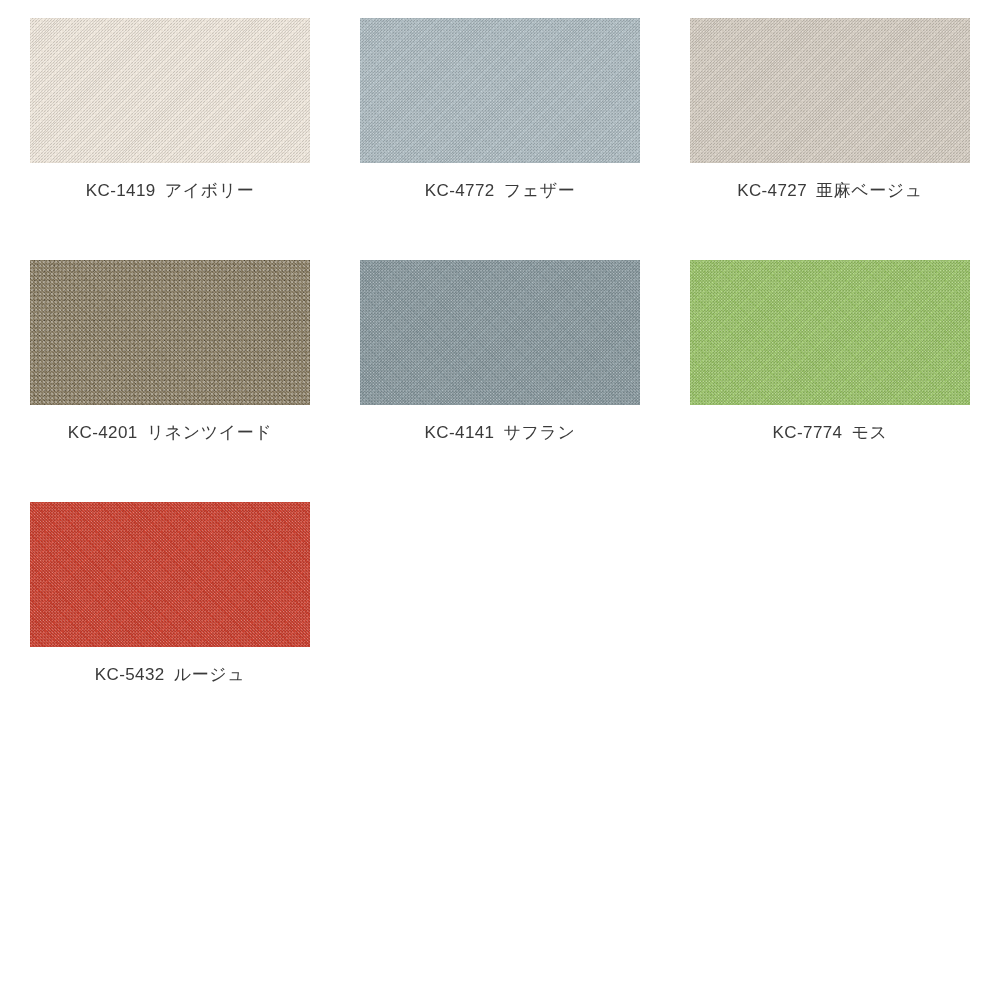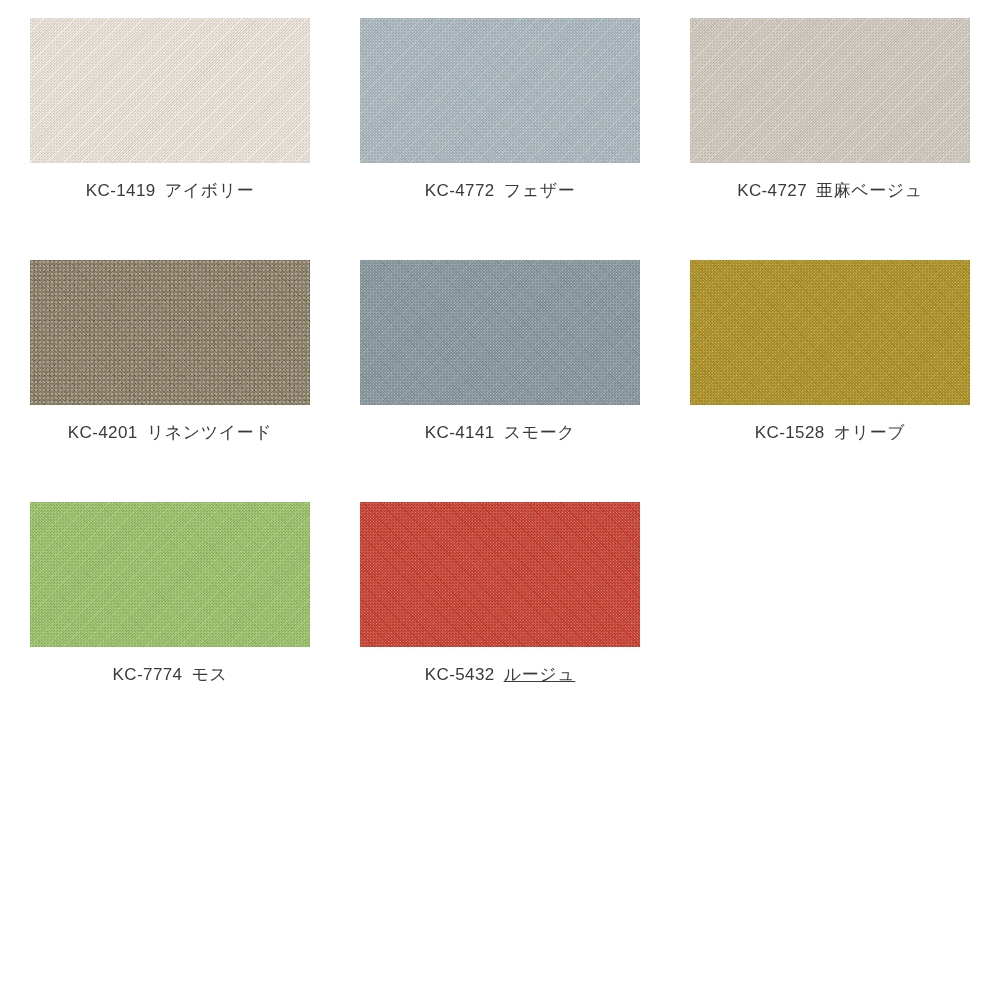--- a/index.html
+++ b/index.html
@@ -104,21 +104,20 @@
     display: flex;
     align-items: baseline;
   }
   .chip-code {
     letter-spacing: 0.4px;
   }
   .chip-name {
     margin-left: 9px;
   }
   .chip-label.wide-gap .chip-name {
-    text-decoration: underline;
   }
 </style>
 </head>
 <body>
 
 <div id="swatch-grid" style="background: rgb(255, 255, 255); color: rgb(58, 58, 58);">
     <div class="swatch-cell">
       <div class="chip-wrap">
         <div class="chip" title="アイボリー" style="background-color: rgb(239, 231, 220);"></div>
       </div>
@@ -153,30 +152,21 @@
         <span class="chip-code">KC-4201</span>
         <span class="chip-name">リネンツイード</span>
       </div>
     </div>
     <div class="swatch-cell">
       <div class="chip-wrap">
         <div class="chip" title="スモーク" style="background-color: rgb(138, 154, 160);"></div>
       </div>
       <div class="chip-label">
         <span class="chip-code">KC-4141</span>
-        <span class="chip-name">スモーク</span>
-      </div>
-    </div>
-    <div class="swatch-cell">
-      <div class="chip-wrap">
-        <div class="chip" title="オリーブ" style="background-color: rgb(176, 148, 37);"></div>
-      </div>
-      <div class="chip-label">
-        <span class="chip-code">KC-1528</span>
-        <span class="chip-name">オリーブ</span>
+        <span class="chip-name">サフラン</span>
       </div>
     </div>
     <div class="swatch-cell">
       <div class="chip-wrap">
         <div class="chip" title="モス" style="background-color: rgb(155, 196, 107);"></div>
       </div>
       <div class="chip-label">
         <span class="chip-code">KC-7774</span>
         <span class="chip-name">モス</span>
       </div>

